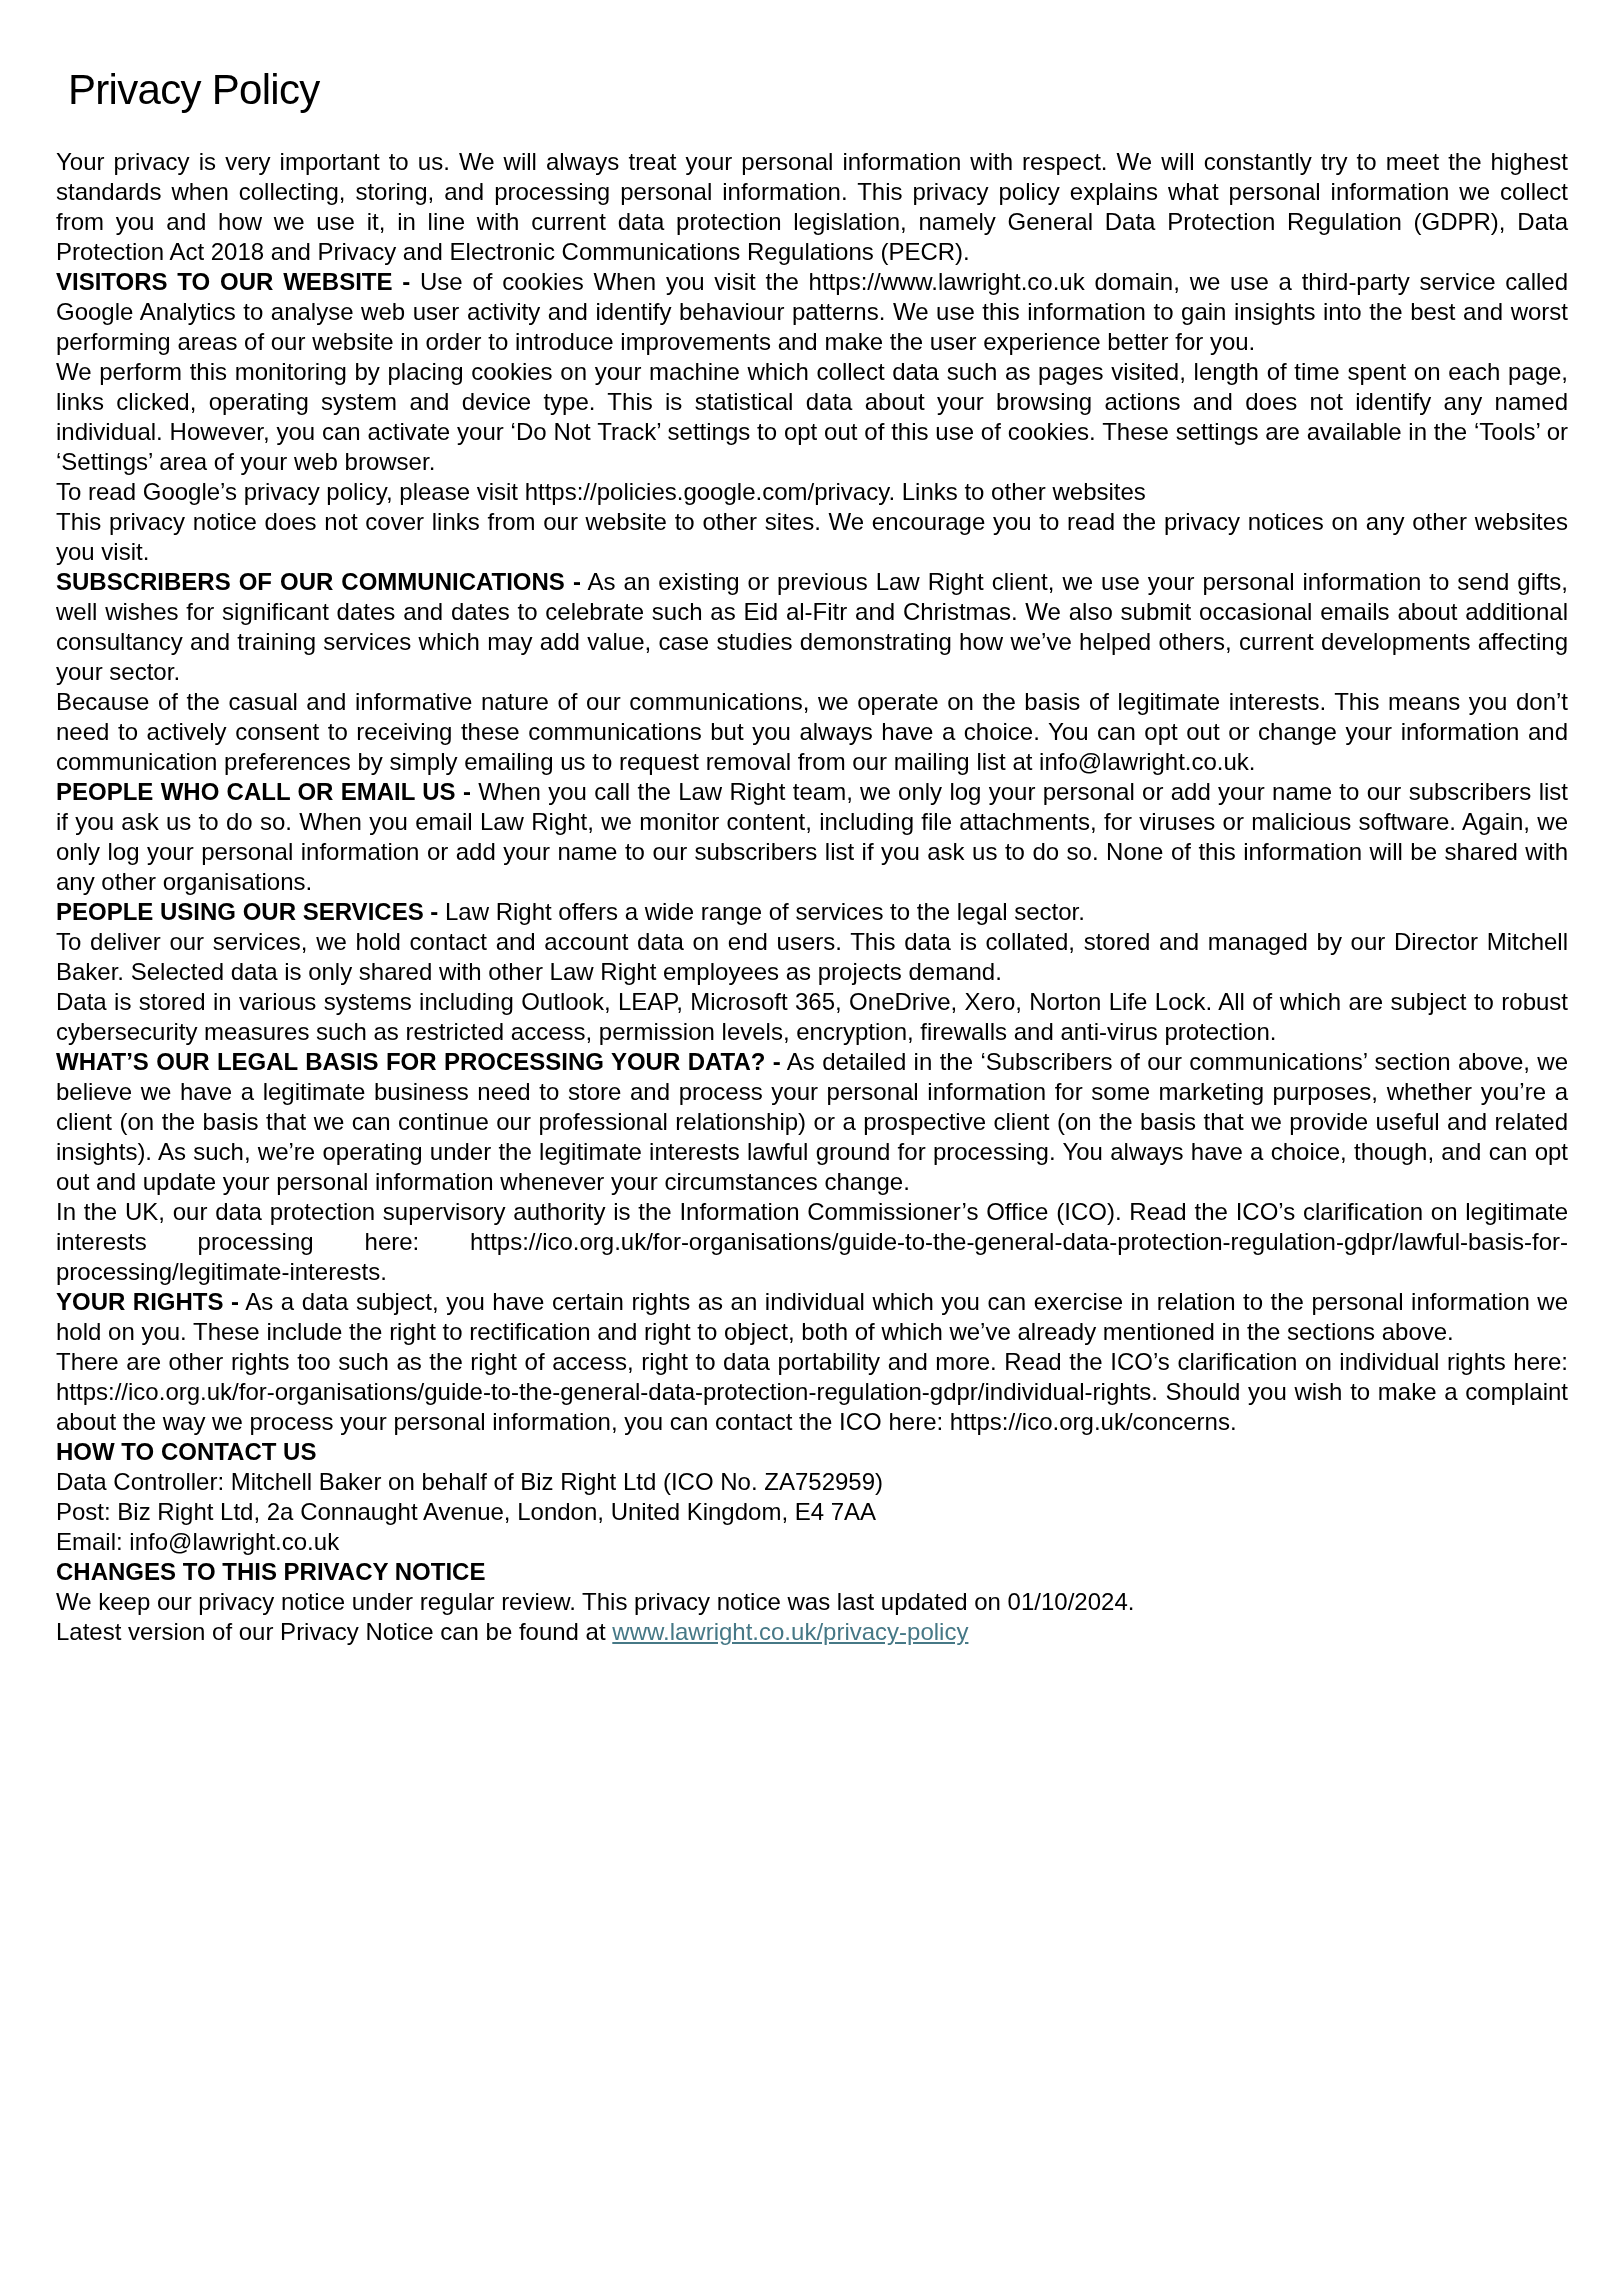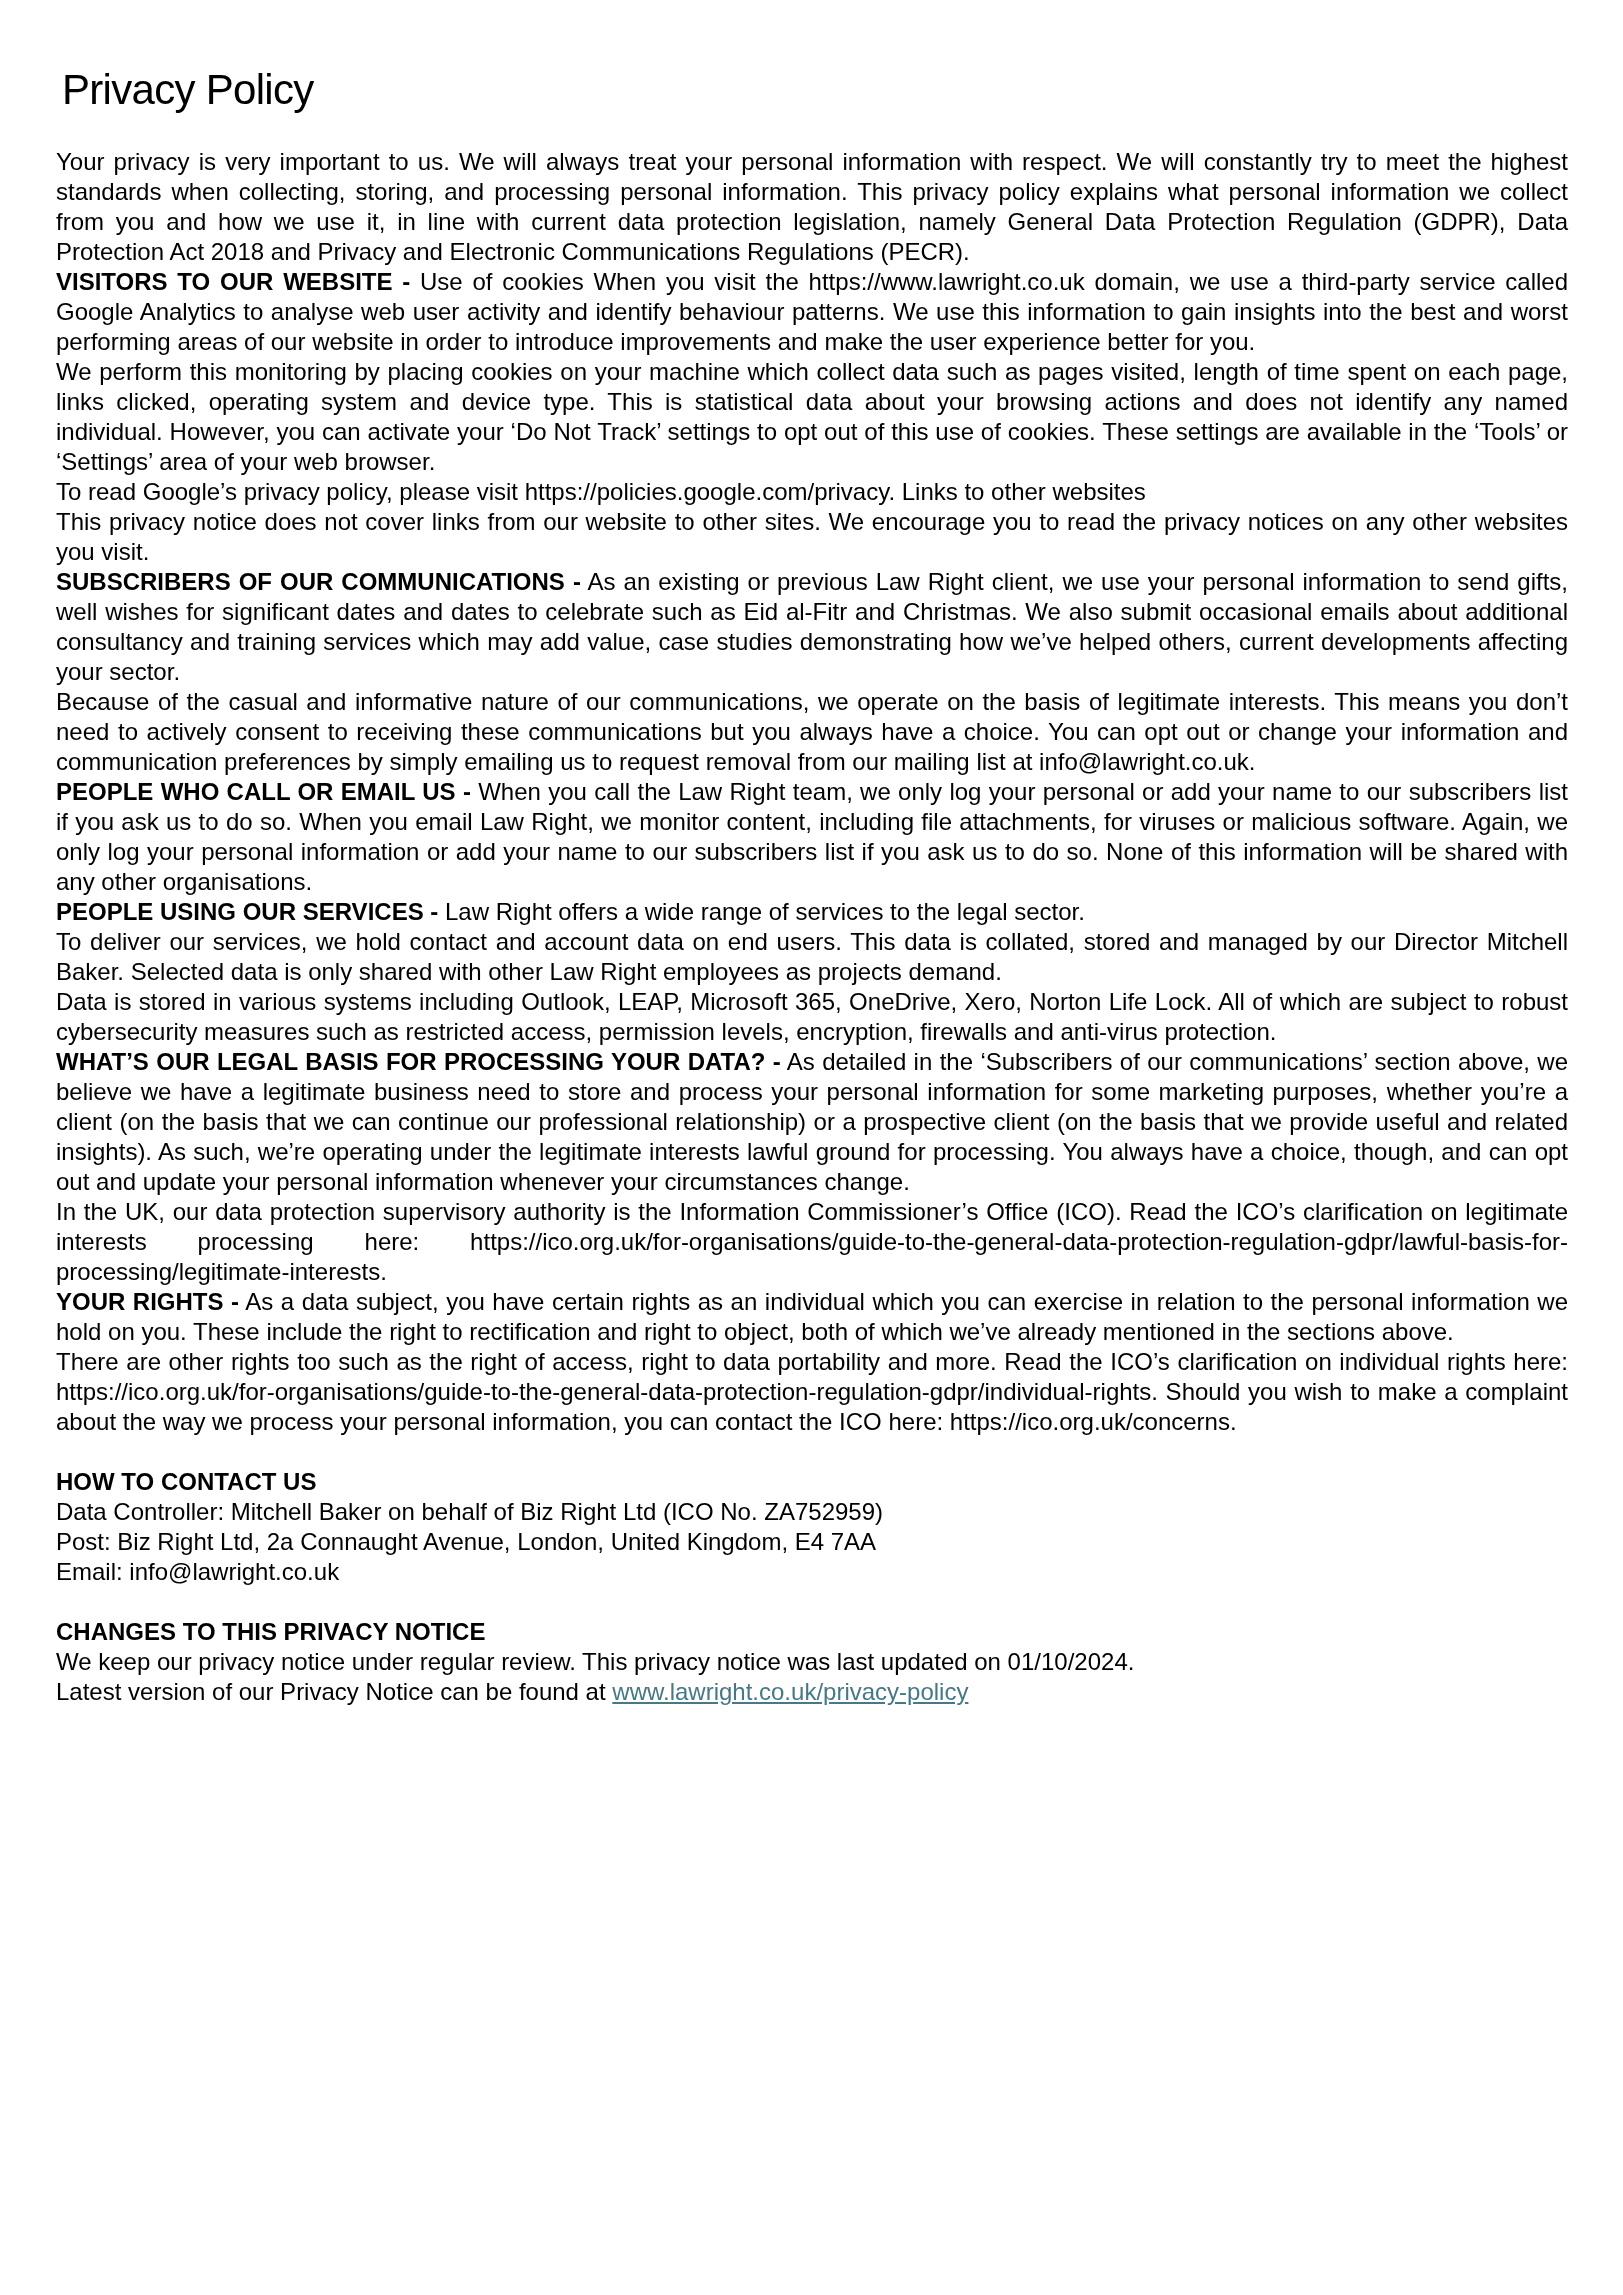--- a/index.html
+++ b/index.html
@@ -19,40 +19,39 @@
   .content {
     position: absolute;
     left: 56px;
     top: 67px;
     width: 1512px;
   }
   h1.doc-title {
     font-size: 42px;
     font-weight: 400;
     line-height: 1.1;
-    margin: 0 0 34px 6px;
+    margin: 0 0 34px 12px;
     color: #000000;
     letter-spacing: -0.7px;
   }
   .body-text p,
   .section p {
     margin: 0;
     font-size: 24px;
     line-height: 30px;
     color: #000000;
   }
   .body-text p {
     text-align: justify;
   }
   .body-text p b,
   .bold-heading {
     font-weight: 700;
   }
   .section {
-    margin-top: 30px;
   }
   a.doc-link {
     text-decoration: underline;
     cursor: pointer;
   }
 </style>
 </head>
 <body>
 
 <div class="page" style="color: rgb(0, 0, 0); background: rgb(255, 255, 255);">

